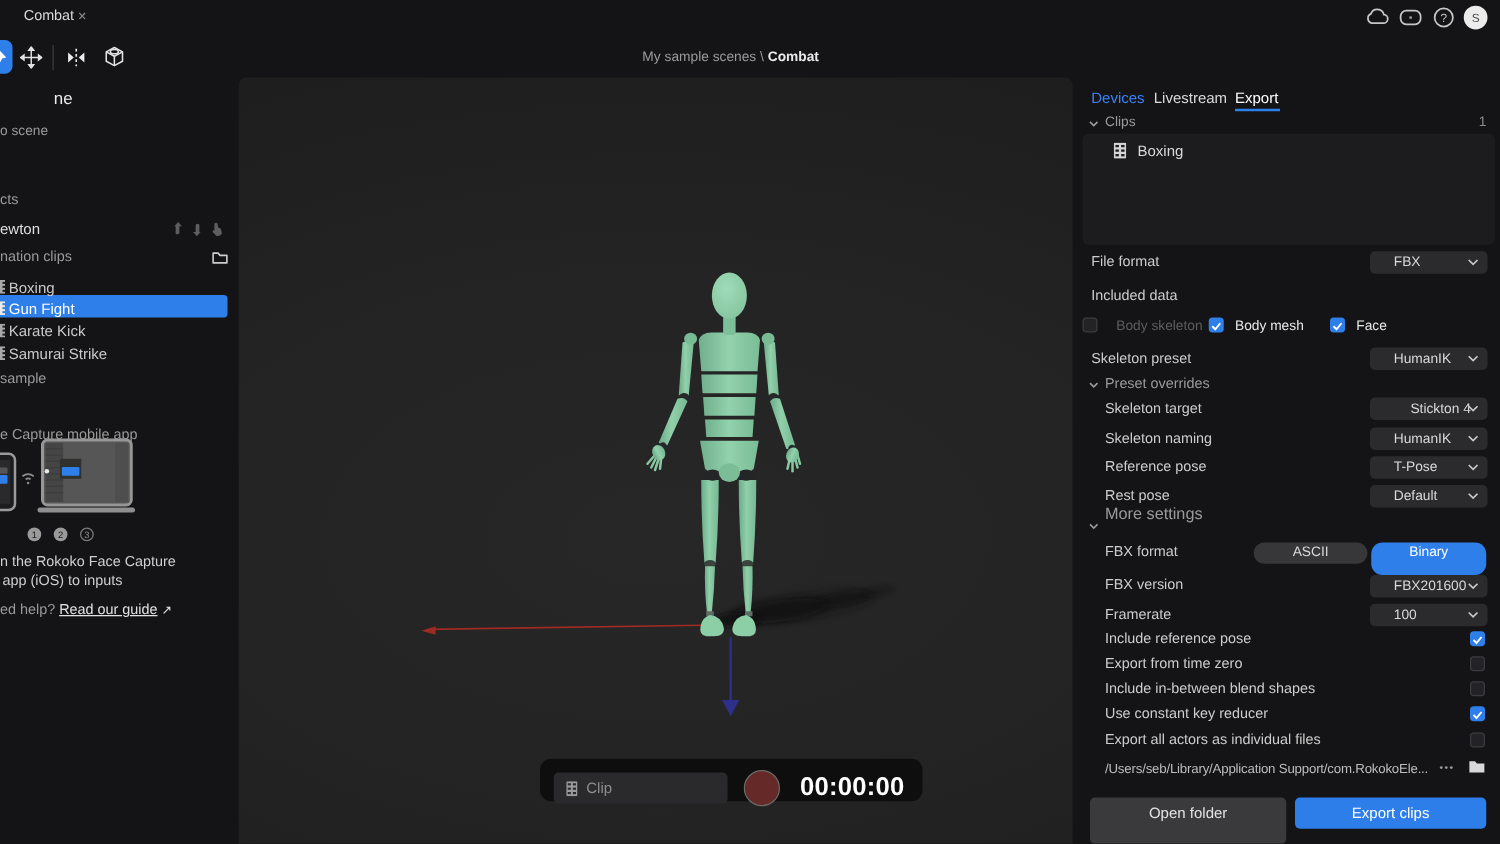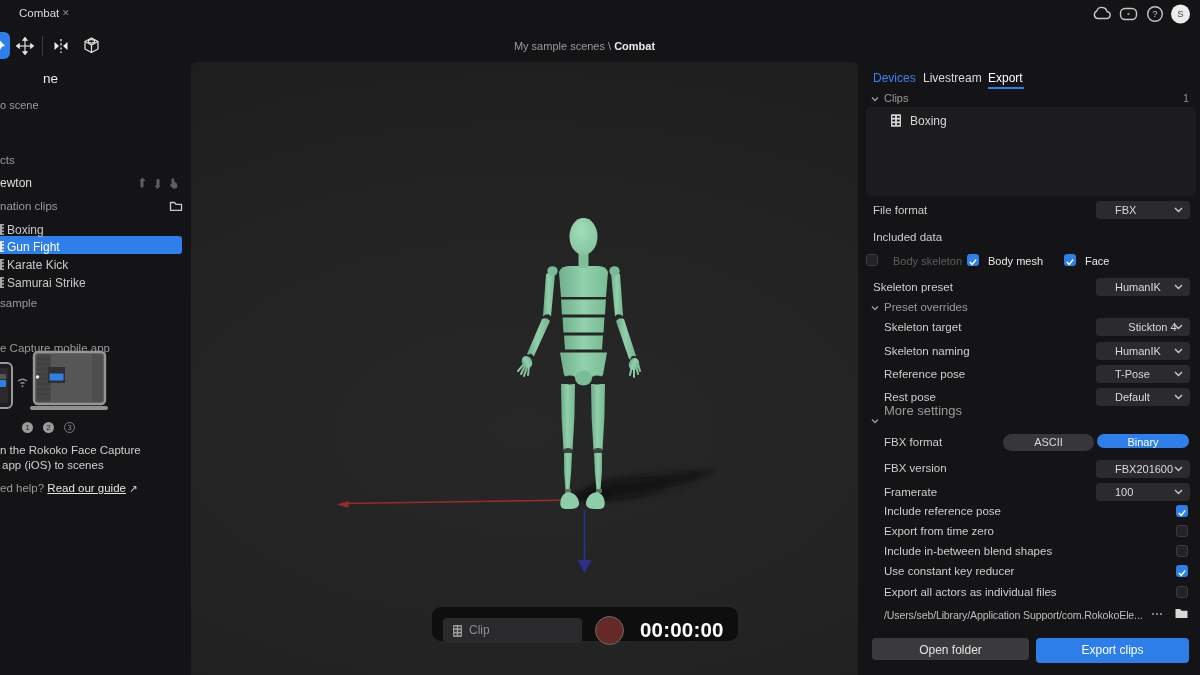--- a/index.html
+++ b/index.html
@@ -144,21 +144,21 @@
   <circle cx="37.5" cy="33" r="1.8" fill="#e8e8e8"></circle>
 
   <rect x="30" y="62" width="78" height="4" rx="2" fill="#8f8f8f"></rect>
 </svg>
 
 <div class="abs" style="left:22px;top:422px;width:11px;height:11px;border-radius:50%;background:#9a9a9a;color:#1c1c1c;font-size:7.5px;text-align:center;line-height:11px;">1</div>
 <div class="abs" style="left:43px;top:422px;width:11px;height:11px;border-radius:50%;background:#9a9a9a;color:#1c1c1c;font-size:7.5px;text-align:center;line-height:11px;">2</div>
 <div class="abs" style="left:64px;top:422px;width:11px;height:11px;border-radius:50%;border:1px solid #7c7c7c;box-sizing:border-box;color:#8f8f8f;font-size:7.5px;text-align:center;line-height:9px;">3</div>
 
 <div class="abs" style="left:0;top:444px;font-size:11.5px;color:#cfcfcf;">n the Rokoko Face Capture</div>
-<div class="abs" style="left:2px;top:459px;font-size:11.5px;color:#cfcfcf;">app (iOS) to scenes</div>
+<div class="abs" style="left:2px;top:459px;font-size:11.5px;color:#cfcfcf;">app (iOS) to inputs</div>
 <div class="abs" style="left:0;top:482px;font-size:11.5px;color:#9a9a9a;">ed help? <span style="color:#e2e2e2;text-decoration:underline;">Read our guide</span> <span style="color:#e2e2e2;font-size:10px;">↗</span></div>
 
 <div class="abs" id="viewport" style="left:191px;top:62px;width:667px;height:613px;border-radius:6px 6px 0 0;background:radial-gradient(ellipse 125% 75% at 50% 60%, #272727 0%, #232323 50%, #1c1c1c 100%);">
 <svg width="667" height="613" viewBox="0 0 667 613" style="position:absolute;left:0;top:0;">
   <defs>
     <linearGradient id="limb" x1="0" y1="0" x2="1" y2="0">
       <stop offset="0" stop-color="#6cab89"></stop>
           <stop offset="0.45" stop-color="#90d0aa"></stop>
           <stop offset="1" stop-color="#76b893"></stop>
     </linearGradient>
@@ -320,21 +320,21 @@
       <path d="M1 2 L4.5 5.5 L8 2" stroke="#c9c9c9" stroke-width="1.4" fill="none"></path>
     </svg></div>
 
 <svg class="caret" style="left:871px;top:417px;" viewBox="0 0 8 8">
     <path d="M1 2.5 L4 5.5 L7 2.5" stroke="#9a9a9a" stroke-width="1.3" fill="none"></path>
   </svg>
 <div class="abs" style="left:884px;top:390px;font-size:13px;color:#9a9a9a;margin-top:13px;">More settings</div>
 
 <div class="lbl" style="left:884px;top:436px;">FBX format</div>
 <div class="abs" style="left:1003px;top:434px;width:91px;height:17px;background:#37373a;border-radius:9px;color:#d8d8d8;font-size:11px;text-align:center;line-height:17px;">ASCII</div>
-<div class="abs" style="left:1097px;top:434px;width:92px;height:14px;background:#2e7fe9;border-radius:9px;color:#ffffff;font-size:11px;text-align:center;line-height:17px;">Binary</div>
+<div class="abs" style="left:1097px;top:434px;width:92px;height:26px;background:#2e7fe9;border-radius:9px;color:#ffffff;font-size:11px;text-align:center;line-height:17px;">Binary</div>
 
 <div class="lbl" style="left:884px;top:462px;">FBX version</div>
 <div class="dd" style="top:460px;">FBX201600<svg width="9" height="8" viewBox="0 0 9 8">
       <path d="M1 2 L4.5 5.5 L8 2" stroke="#c9c9c9" stroke-width="1.4" fill="none"></path>
     </svg></div>
 
 <div class="lbl" style="left:884px;top:486px;">Framerate</div>
 <div class="dd" style="top:483px;">100<svg width="9" height="8" viewBox="0 0 9 8">
       <path d="M1 2 L4.5 5.5 L8 2" stroke="#c9c9c9" stroke-width="1.4" fill="none"></path>
     </svg></div>
@@ -361,21 +361,21 @@
 <div class="abs" style="left:884px;top:608.5px;font-size:10.6px;letter-spacing:-0.15px;color:#bdbdbd;">/Users/seb/Library/Application Support/com.RokokoEle...</div>
 <svg class="abs" style="left:1151px;top:612px;" width="12" height="4" viewBox="0 0 12 4">
     <circle cx="2" cy="2" r="1.1" fill="#9a9a9a"></circle>
     <circle cx="6" cy="2" r="1.1" fill="#9a9a9a"></circle>
     <circle cx="10" cy="2" r="1.1" fill="#9a9a9a"></circle>
   </svg>
 <svg class="abs" style="left:1175px;top:608px;" width="13" height="11" viewBox="0 0 13 11">
   <path d="M0.5 1 h4.5 l1.5 1.8 h6 v7.2 h-12 Z" fill="#d8d8d8"></path>
 </svg>
 
-<div class="abs" style="left:872px;top:638px;width:157px;height:22px;background:#3a3a3d;border-radius:4px;color:#e3e3e3;font-size:12px;text-align:center;line-height:25px;">Open folder</div>
+<div class="abs" style="left:872px;top:638px;width:157px;height:37px;background:#3a3a3d;border-radius:4px;color:#e3e3e3;font-size:12px;text-align:center;line-height:25px;">Open folder</div>
 <div class="abs" style="left:1036px;top:638px;width:153px;height:25px;background:#2e7ee9;border-radius:4px;color:#ffffff;font-size:12px;text-align:center;line-height:25px;">Export clips</div>
 
 <div class="abs" style="left:432px;top:607px;width:306px;height:34px;background:#0e0e0e;border-radius:9px;">
   <div class="abs" style="left:11px;top:11px;width:139px;height:25px;background:#2a2a2d;border-radius:4px;"></div>
   <svg class="abs" style="left:21px;top:18px;" width="9" height="12" viewBox="0 0 9 12">
     <rect width="9" height="12" rx="1" fill="#9a9a9a"></rect>
     <rect x="1.2" y="1.6" width="2.5" height="1.7" fill="#2a2a2d"></rect>
       <rect x="5.3" y="1.6" width="2.5" height="1.7" fill="#2a2a2d"></rect>
     <rect x="1.2" y="5.1" width="2.5" height="1.7" fill="#2a2a2d"></rect>
       <rect x="5.3" y="5.1" width="2.5" height="1.7" fill="#2a2a2d"></rect>

